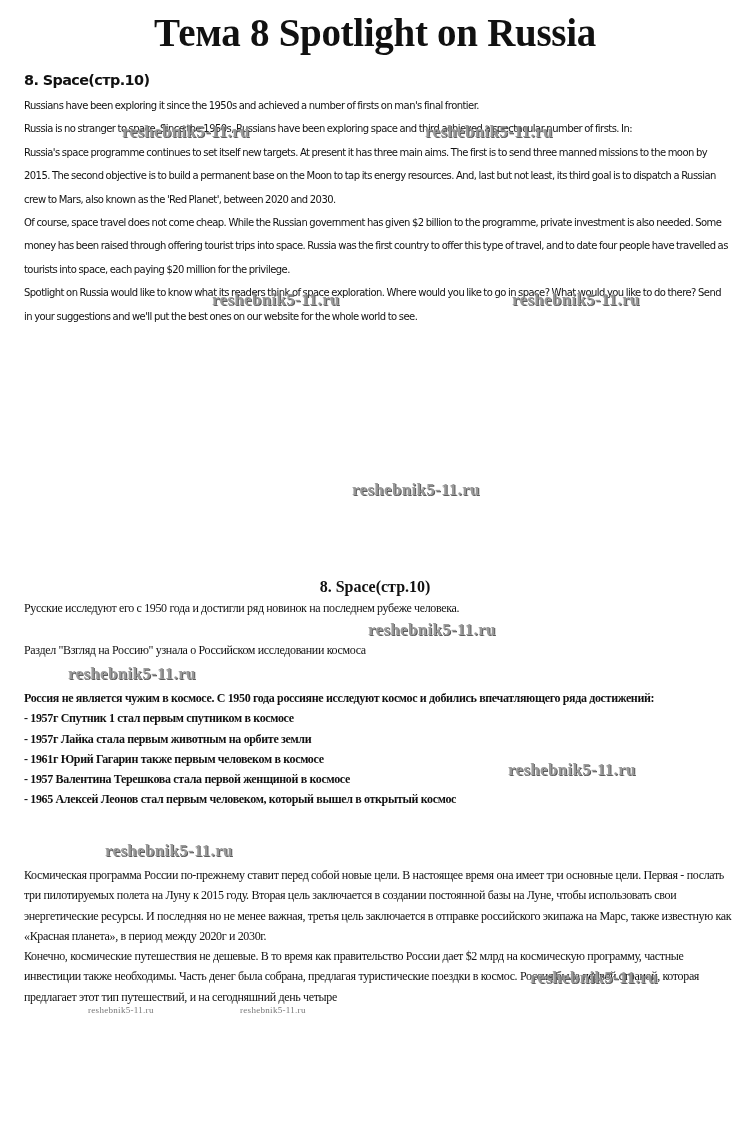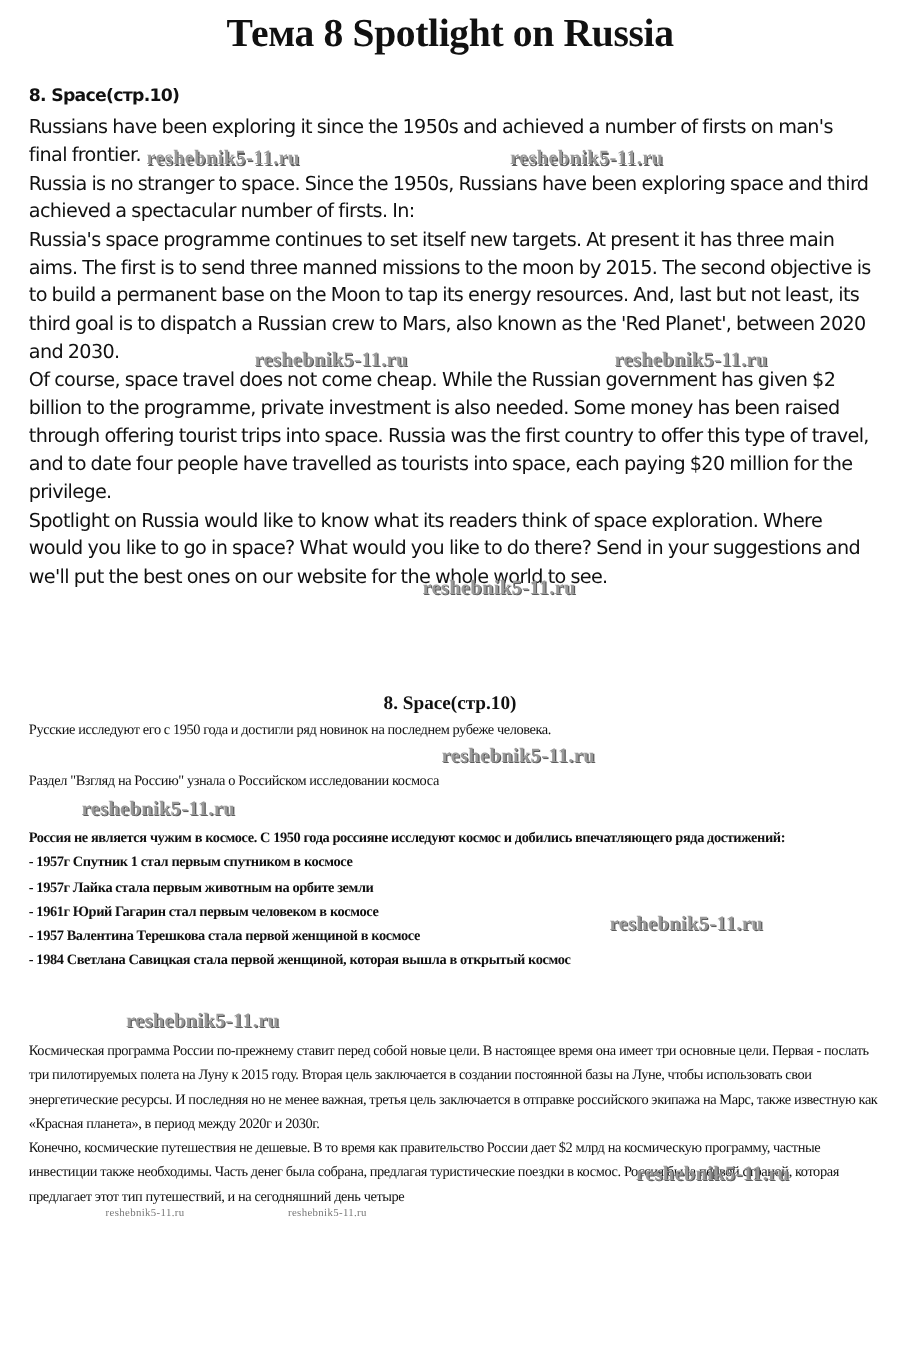--- a/index.html
+++ b/index.html
@@ -1,25 +1,25 @@
 <!DOCTYPE html>
 <html><head>
 <meta charset="utf-8">
 <style>
   html, body { margin: 0; padding: 0; background: #ffffff; }
   body { width: 750px; height: 1124px; position: relative; overflow: hidden; color: #111; }
   .page { position: absolute; left: 0; top: 0; width: 750px; height: 1124px; }
   .title {
     position: absolute; left: 0; top: 10px; width: 750px; text-align: center;
-    font-family: "Liberation Serif", serif; font-weight: bold; font-size: 33px;
+    font-family: "Liberation Serif", serif; font-weight: bold; font-size: 39px;
     letter-spacing: -0.3px;
   }
   .en {
     position: absolute; left: 24px; width: 705px;
-    font-family: "DejaVu Sans", sans-serif; font-size: 16px; line-height: 23.4px;
+    font-family: "DejaVu Sans", sans-serif; font-size: 10px; line-height: 23.4px;
     letter-spacing: -0.55px; word-spacing: -0.5px;
   }
   .en-head {
     position: absolute; left: 24px; top: 72px;
     font-family: "DejaVu Sans", sans-serif; font-weight: bold; font-size: 14.4px; letter-spacing: -0.6px;
   }
   .en p { margin: 0; }
   .ru-head {
     position: absolute; left: 0; width: 750px; top: 578px; text-align: center;
     font-family: "Liberation Serif", serif; font-weight: bold; font-size: 16px;
@@ -54,23 +54,23 @@
   </div>
 
   <div class="ru-head">8. Space(стр.10)</div>
 
   <div class="ru" style="top:598px;">Русские исследуют его с 1950 года и достигли ряд новинок на последнем рубеже человека.</div>
   <div class="ru" style="top:640px;">Раздел "Взгляд на Россию" узнала о Российском исследовании космоса</div>
   <div class="ru" style="top:688px;font-weight:bold;">
     <p>Россия не является чужим в космосе. С 1950 года россияне исследуют космос и добились впечатляющего ряда достижений:</p>
     <p>- 1957г Спутник 1 стал первым спутником в космосе</p>
     <p>- 1957г Лайка стала первым животным на орбите земли</p>
-    <p>- 1961г Юрий Гагарин стал первым человеком в космосе</p>
+    <p>- 1961г Юрий Гагарин также первым человеком в космосе</p>
     <p>- 1957 Валентина Терешкова стала первой женщиной в космосе</p>
-    <p>- 1984 Светлана Савицкая стала первой женщиной, которая вышла в открытый космос</p>
+    <p>- 1965 Алексей Леонов стал первым человеком, который вышел в открытый космос</p>
   </div>
   <div class="ru" style="top:865px;">
     <p>Космическая программа России по-прежнему ставит перед собой новые цели. В настоящее время она имеет три основные цели. Первая - послать три пилотируемых полета на Луну к 2015 году. Вторая цель заключается в создании постоянной базы на Луне, чтобы использовать свои энергетические ресурсы. И последняя но не менее важная, третья цель заключается в отправке российского экипажа на Марс, также известную как «Красная планета», в период между 2020г и 2030г.</p>
     <p>Конечно, космические путешествия не дешевые. В то время как правительство России дает $2 млрд на космическую программу, частные инвестиции также необходимы. Часть денег была собрана, предлагая туристические поездки в космос. Россия была первой страной, которая предлагает этот тип путешествий, и на сегодняшний день четыре</p>
   </div>
 
   <span class="wm" style="left:122px;top:122px;">reshebnik5-11.ru</span>
   <span class="wm" style="left:425px;top:122px;">reshebnik5-11.ru</span>
   <span class="wm" style="left:212px;top:290px;">reshebnik5-11.ru</span>
   <span class="wm" style="left:512px;top:290px;">reshebnik5-11.ru</span>

